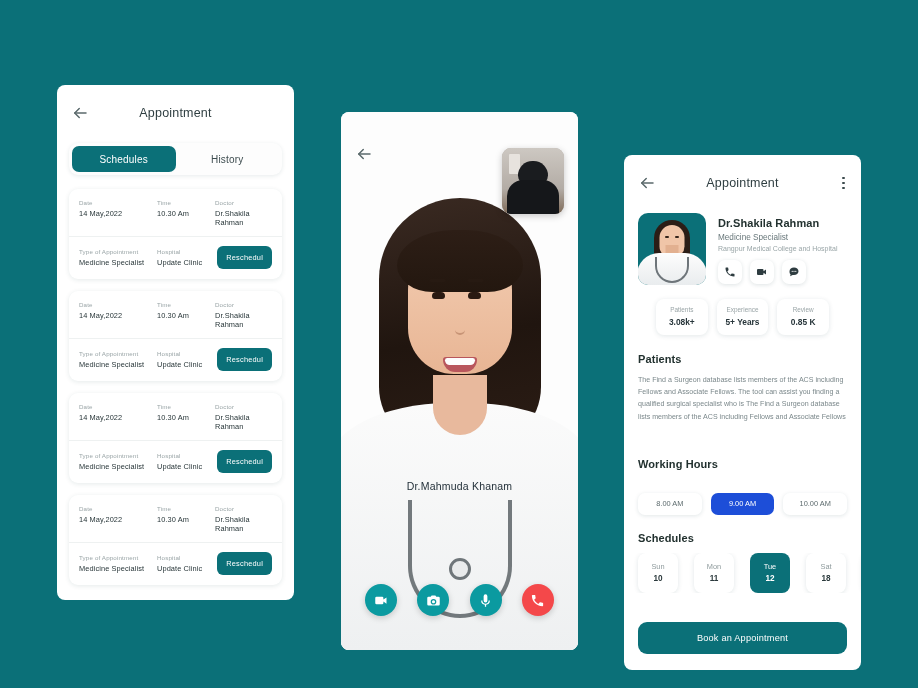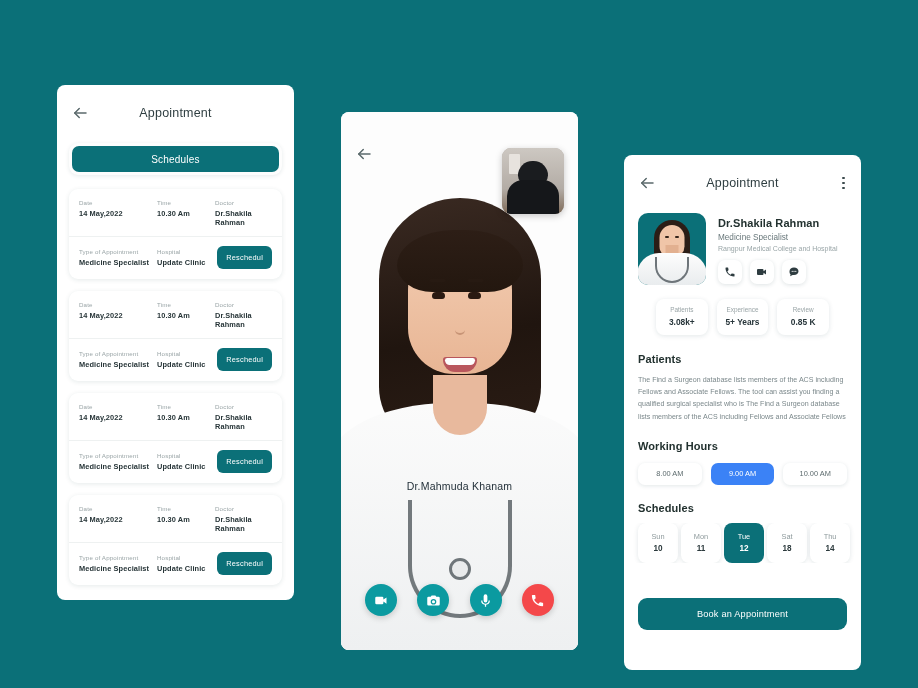--- a/index.html
+++ b/index.html
@@ -82,21 +82,21 @@
   }
   .appt-row {
     display:flex;
     padding:10px 10px 9px 10px;
     align-items:flex-start;
   }
   .appt-row.top { border-bottom:1px solid #eef1f1; }
   .appt-row.bottom { align-items:center; padding-top:9px; padding-bottom:10px; }
   .fld { display:flex; flex-direction:column; gap:3px; }
   .fld-label { font-size:6.2px; color:#9aa5a7; letter-spacing:.15px; }
-  .fld-value { font-size:7.4px; color:#273538; font-weight:bold; letter-spacing:.1px; }
+  .fld-value { font-size:7.4px; color:#273538; font-weight:normal; letter-spacing:.1px; }
   .c1 { width:78px; }
   .c2 { width:58px; }
   .c3 { flex:1; }
   .resched-btn {
     margin-left:auto;
     background:#0b7078;
     color:#ffffff;
     font-size:7.4px;
     padding:7px 9px;
     border-radius:6px;
@@ -406,38 +406,38 @@
     letter-spacing:.1px;
   }
   .bio-title { margin-top:18px; }
   .bio-text {
     padding:0 14px;
     margin-top:9px;
     font-size:7.1px;
     line-height:1.72;
     color:#7b888b;
   }
-  .wh-title { margin-top:17px; }
-  .hours-row { display:flex; gap:9px; padding:0 14px; margin-top:11px; }
+  .wh-title { margin-top:35px; }
+  .hours-row { display:flex; gap:9px; padding:0 14px; margin-top:23px; }
   .hour-chip {
     flex:1;
     height:22px;
     border-radius:7px;
     background:#ffffff;
     box-shadow:0 1px 4px rgba(20,60,65,.12);
     display:flex; align-items:center; justify-content:center;
     font-size:7.4px;
     color:#5d6b6e;
     border:none;
   }
-  .hour-chip.active { background:#3b82f6; color:#ffffff; box-shadow:none; }
+  .hour-chip.active { background:#1d4ed8; color:#ffffff; box-shadow:none; }
 
   .sch-title { margin-top:17px; }
   .days-row {
-    display:flex; gap:3px;
+    display:flex; gap:16px;
     padding:0 0 0 14px;
     margin-top:9px;
     overflow:hidden;
   }
   .day-chip {
     flex:0 0 auto;
     width:40px; height:40px;
     border-radius:8px;
     background:#ffffff;
     box-shadow:0 1px 5px rgba(20,60,65,.12);
@@ -447,21 +447,21 @@
     border:none;
   }
   .day-chip.active { background:#0b7078; box-shadow:none; }
   .day-name { font-size:7.4px; color:#8e9a9c; }
   .day-num  { font-size:8.2px; color:#2c3a3d; font-weight:bold; }
   .day-chip.active .day-name, .day-chip.active .day-num { color:#ffffff; }
 
   .book-btn {
     position:absolute;
     left:14px; right:14px;
-    bottom:40px;
+    bottom:16px;
     height:32px;
     border-radius:9px;
     background:#0b7078;
     color:#ffffff;
     font-size:9.2px;
     border:none;
     letter-spacing:.2px;
   }
 </style>
 </head>
@@ -474,20 +474,21 @@
       <svg viewBox="0 0 24 24" fill="none" stroke="currentColor" stroke-width="2" stroke-linecap="round" stroke-linejoin="round">
         <line x1="20" y1="12" x2="5" y2="12"></line>
           <polyline points="11 18 5 12 11 6"></polyline>
       </svg>
     </span>
     <span class="l-title">Appointment</span>
   </div>
 
   <div class="tabbar">
     <div class="tab active">Schedules</div>
+    <div class="tab">History</div>
   </div>
 
   <div class="card-list">
 
     <div class="appt-card">
       <div class="appt-row top">
         <div class="fld c1">
           <span class="fld-label">Date</span>
           <span class="fld-value">14 May,2022</span>
         </div>

